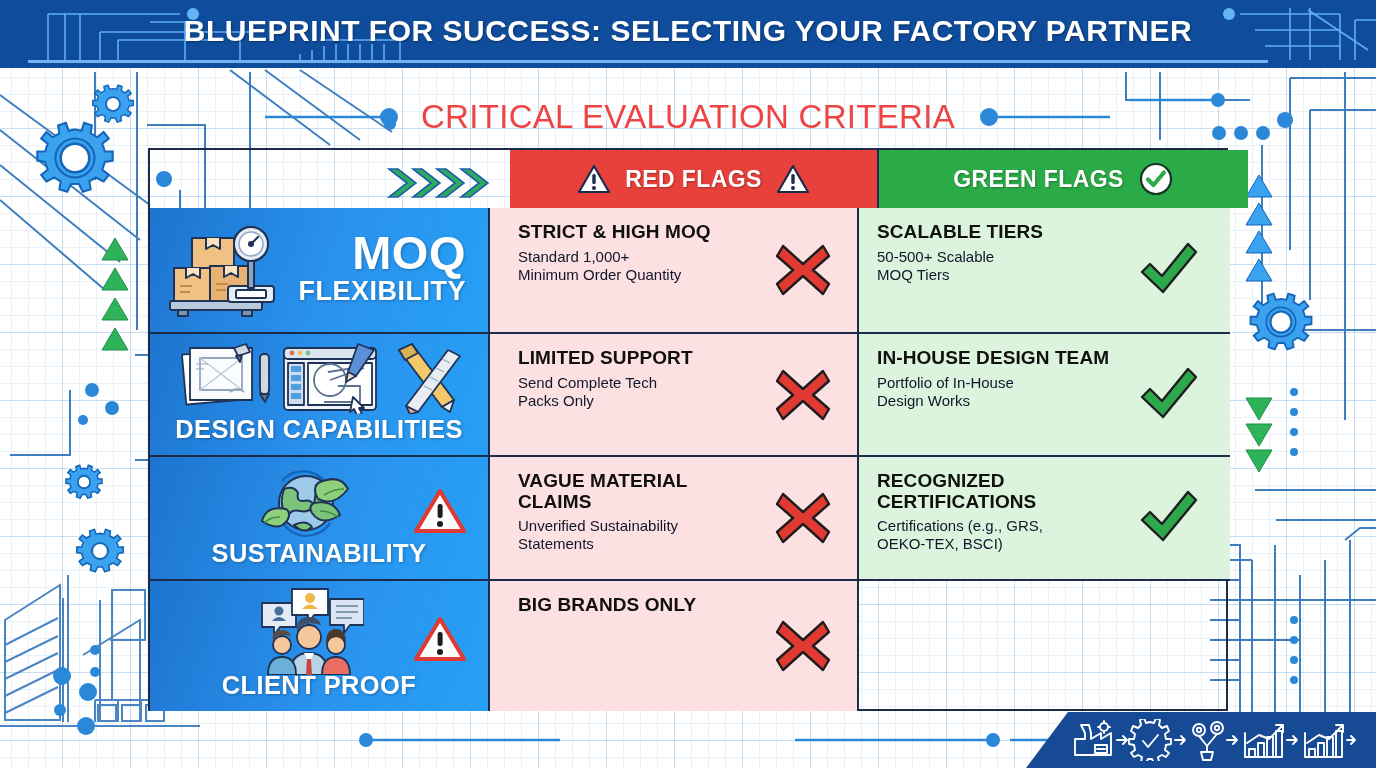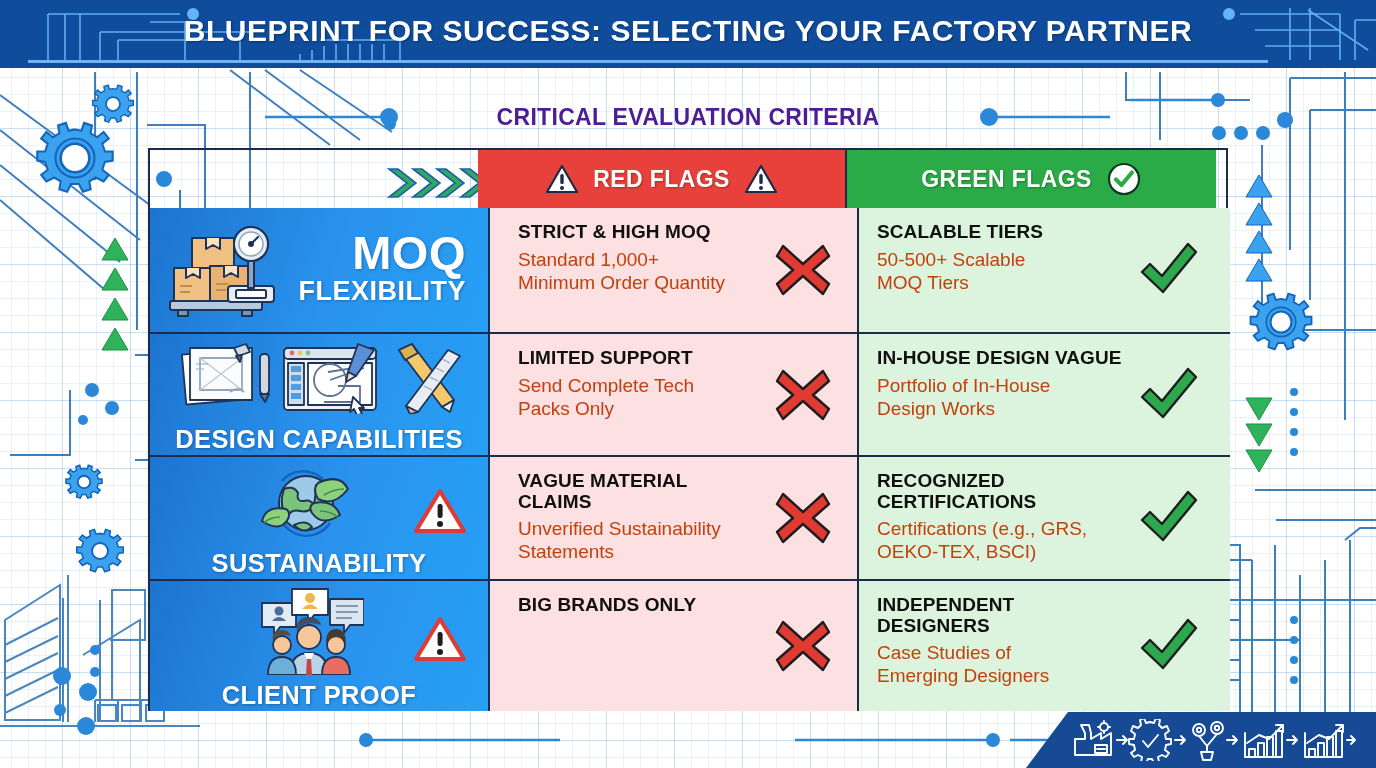--- a/index.html
+++ b/index.html
@@ -43,31 +43,31 @@
     text-shadow: 1px 1px 2px rgba(0,0,0,0.35);
     white-space: nowrap;
   }
 
   
   .section-title-wrap {
     position: absolute; left: 0; top: 88px; width: 1376px; height: 58px;
     display: flex; align-items: center; justify-content: center; gap: 14px;
   }
   .section-title {
-    color: #4c1d95; font-size: 23px; font-weight: bold; letter-spacing: 0.3px;
+    color: #ef4444; font-size: 33px; font-weight: normal; letter-spacing: 0.3px;
     white-space: nowrap;
   }
 
   
   .table {
     position: absolute; left: 148px; top: 148px;
     width: 1080px; height: 563px;
     border: 2px solid #1d2b4a;
   }
-  .thead { position: absolute; left: 328px; top: 0; width: 738px; height: 58px; display: flex; }
+  .thead { position: absolute; left: 360px; top: 0; width: 738px; height: 58px; display: flex; }
   .th {
     flex: 0 0 50%; height: 100%;
     display: flex; align-items: center; justify-content: center; gap: 14px;
     color: #fff; font-size: 23px; font-weight: bold; letter-spacing: 0.4px;
     text-shadow: 1px 1px 2px rgba(0,0,0,0.3);
   }
   .th-red { background: #e8403a; border-right: 2px solid #1d2b4a; }
   .th-green { background: #2bab48; }
 
   .row { position: absolute; left: 0; width: 1080px; display: flex; }
@@ -94,37 +94,37 @@
     border-bottom: 2px solid #1d2b4a;
     padding: 14px 16px 16px 18px; overflow: hidden;
   }
   .row-r4 .cell-green { border-bottom: none; }
 
   .flag-title {
     color: #10100f; font-size: 19px; font-weight: bold; line-height: 1.08;
     letter-spacing: 0.1px; margin-bottom: 5px; max-width: 250px;
   }
   .flag-sub {
-    color: #c2410c; font-size: 19px; line-height: 1.22; max-width: 255px;
+    color: #0f172a; font-size: 15px; line-height: 1.22; max-width: 255px;
   }
   .mark {
     position: absolute; right: 22px; top: 50%; transform: translateY(-50%);
     width: 64px; height: 64px;
   }
   .cell-green .mark { right: 30px; }
 
   
   .blue-label {
     position: absolute; color: #ffffff; font-weight: bold;
     text-shadow: 1px 1px 3px rgba(0,0,0,0.28);
   }
   .moq-big { right: 22px; top: 21px; font-size: 47px; letter-spacing: 0.5px; line-height: 1; }
   .moq-small { right: 22px; top: 70px; font-size: 27px; letter-spacing: 0.5px; line-height: 1; }
   .lbl-bottom {
-    left: 0; right: 0; bottom: 1px; text-align: center;
+    left: 0; right: 0; bottom: 11px; text-align: center;
     font-size: 25.5px; letter-spacing: 0.4px;
   }
   .cell-icon { position: absolute; }
 
   
   .bottom-strip { position: absolute; left: 0; bottom: 0; width: 1376px; height: 60px; }
   .br-banner {
     position: absolute; right: 0; bottom: 0; width: 350px; height: 56px;
     background: #164a94;
     clip-path: polygon(42px 0, 100% 0, 100% 100%, 0 100%);
@@ -417,21 +417,21 @@
       </div>
       <div class="cell-red">
         <div class="flag-title">LIMITED SUPPORT</div>
         <div class="flag-sub" style="white-space:pre-line;">Send Complete Tech
 Packs Only</div>
         <svg class="mark" viewBox="0 0 64 64">
           <path d="M12 8 L32 26 L52 8 L58 18 L42 32 L58 46 L52 56 L32 38 L12 56 L6 46 L22 32 L6 18 Z" fill="#e03a32" stroke="#1d1d1d" stroke-width="2.4" stroke-linejoin="round"></path>
         </svg>
       </div>
       <div class="cell-green">
-        <div class="flag-title" style="max-width:270px;">IN-HOUSE DESIGN VAGUE</div>
+        <div class="flag-title" style="max-width:270px;">IN-HOUSE DESIGN TEAM</div>
         <div class="flag-sub" style="white-space:pre-line;">Portfolio of In-House
 Design Works</div>
         <svg class="mark" viewBox="0 0 64 64">
           <path d="M6 34 L14 26 L26 38 L52 6 L60 14 L27 54 Z" fill="#2ea84c" stroke="#1d1d1d" stroke-width="2.4" stroke-linejoin="round"></path>
         </svg>
       </div>
     </div>
 
     <div class="row row-r3">
       <div class="cell-blue">
@@ -507,28 +507,20 @@
           <circle cx="28" cy="37" r="3" fill="#1d1d1d"></circle>
         </svg>
         <div class="blue-label lbl-bottom">CLIENT PROOF</div>
       </div>
       <div class="cell-red">
         <div class="flag-title">BIG BRANDS ONLY</div>
         <svg class="mark" viewBox="0 0 64 64">
           <path d="M12 8 L32 26 L52 8 L58 18 L42 32 L58 46 L52 56 L32 38 L12 56 L6 46 L22 32 L6 18 Z" fill="#e03a32" stroke="#1d1d1d" stroke-width="2.4" stroke-linejoin="round"></path>
         </svg>
       </div>
-      <div class="cell-green">
-        <div class="flag-title" style="max-width:185px;">INDEPENDENT DESIGNERS</div>
-        <div class="flag-sub" style="white-space:pre-line;max-width:250px;">Case Studies of
-Emerging Designers</div>
-        <svg class="mark" viewBox="0 0 64 64">
-          <path d="M6 34 L14 26 L26 38 L52 6 L60 14 L27 54 Z" fill="#2ea84c" stroke="#1d1d1d" stroke-width="2.4" stroke-linejoin="round"></path>
-        </svg>
-      </div>
     </div>
   </div>
 
   <div class="bottom-strip">
 
     <div class="br-banner">
       <svg width="300" height="42" viewBox="0 0 300 42">
         <g fill="none" stroke="#ffffff" stroke-width="1.9" stroke-linejoin="round" stroke-linecap="round">
           <g>
             <path d="M4 36 L4 20 L14 20 L14 14 L10 6 L18 6 L20 14 L20 20 L30 14 L30 20 L40 14 L40 36 Z"></path>

